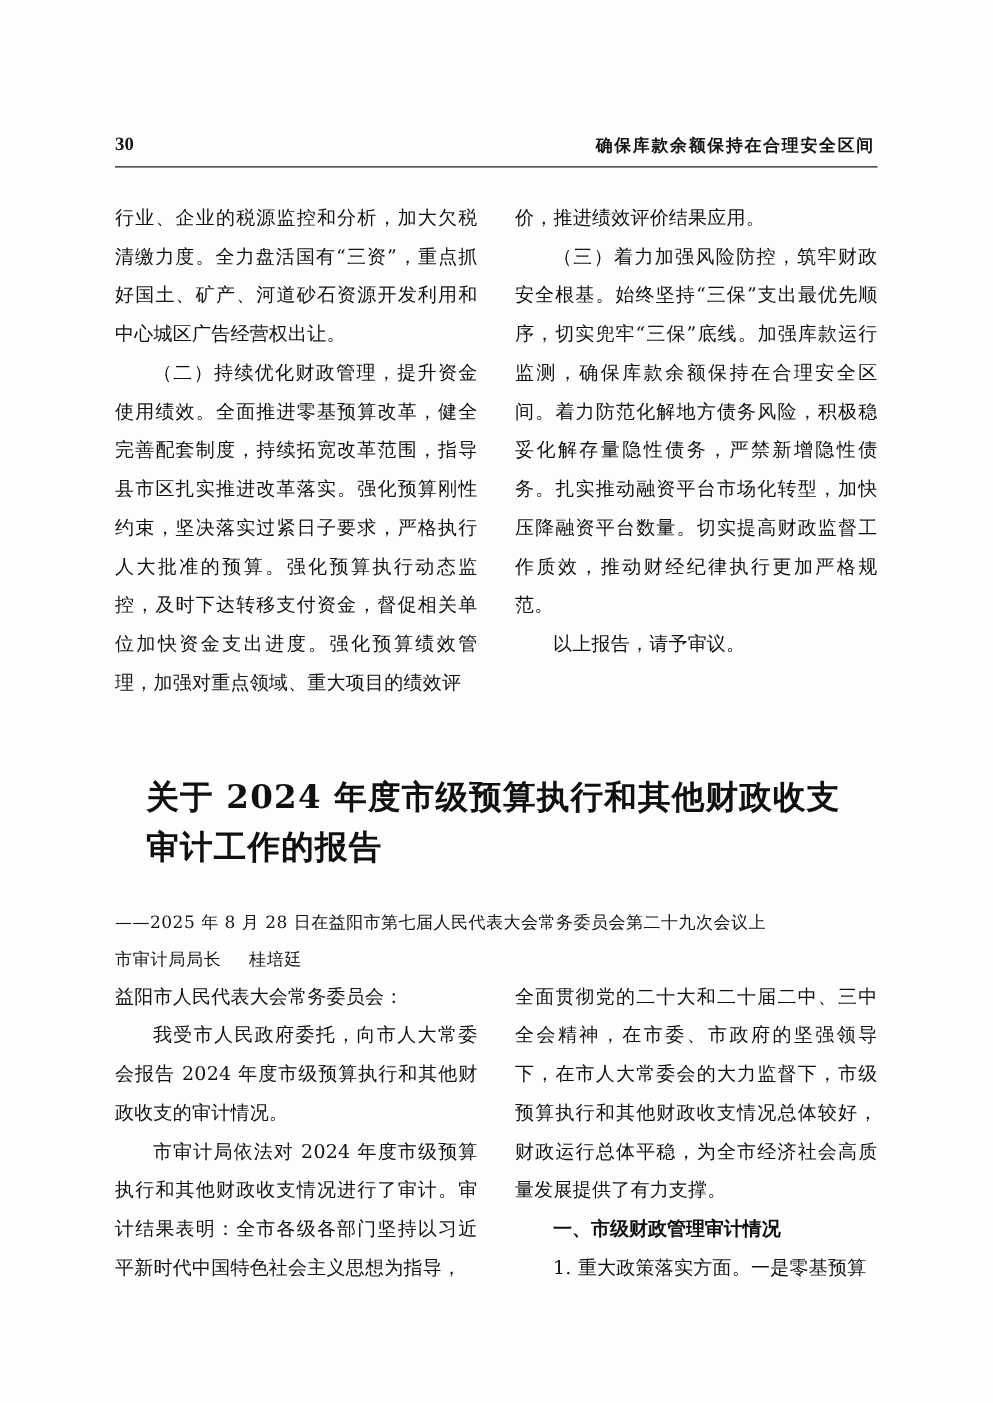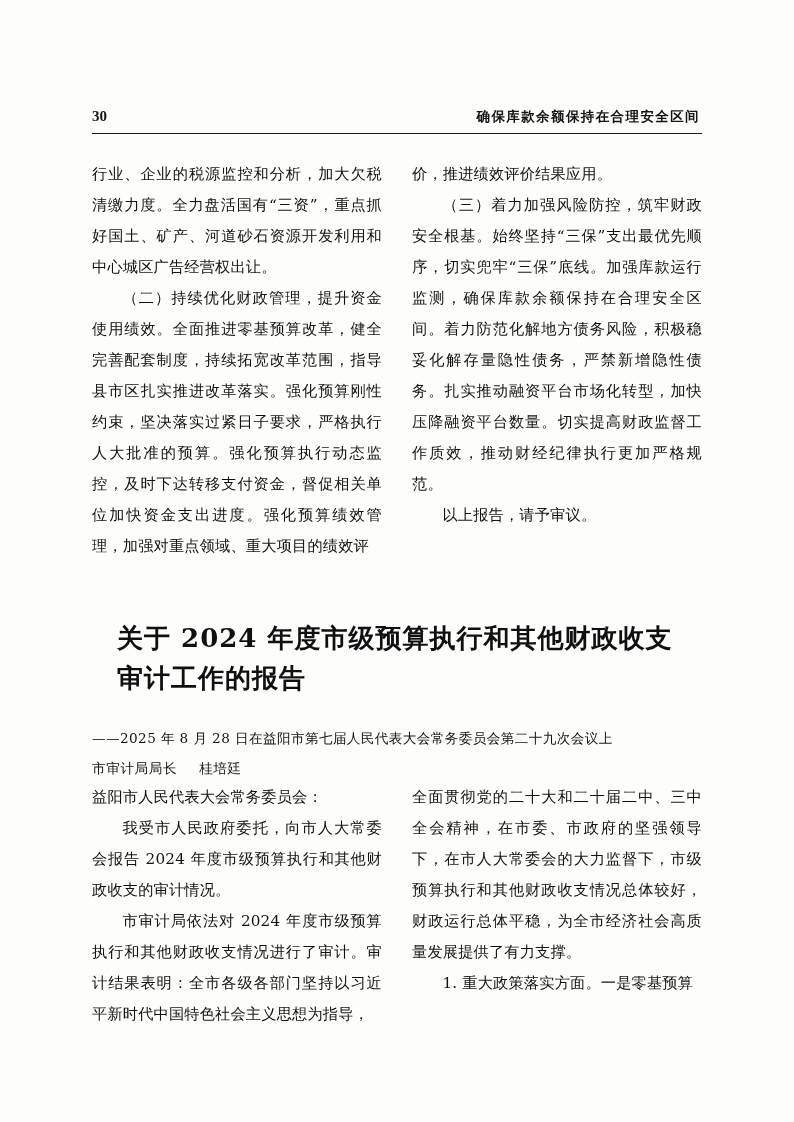--- a/index.html
+++ b/index.html
@@ -161,18 +161,19 @@
     </div>
 
     <div class="cols2">
       <div class="col">
         <p class="body">益阳市人民代表大会常务委员会：</p>
         <p class="body indent">我受市人民政府委托，向市人大常委会报告 2024 年度市级预算执行和其他财政收支的审计情况。</p>
         <p class="body indent">市审计局依法对 2024 年度市级预算执行和其他财政收支情况进行了审计。审计结果表明：全市各级各部门坚持以习近平新时代中国特色社会主义思想为指导，</p>
       </div>
       <div class="col">
         <p class="body">全面贯彻党的二十大和二十届二中、三中全会精神，在市委、市政府的坚强领导下，在市人大常委会的大力监督下，市级预算执行和其他财政收支情况总体较好，财政运行总体平稳，为全市经济社会高质量发展提供了有力支撑。</p>
+        <p class="sec-head">一、市级财政管理审计情况</p>
         <p class="body indent">1. 重大政策落实方面。一是零基预算</p>
       </div>
     </div>
 
   </div>
 </div>
 
 </body></html>

